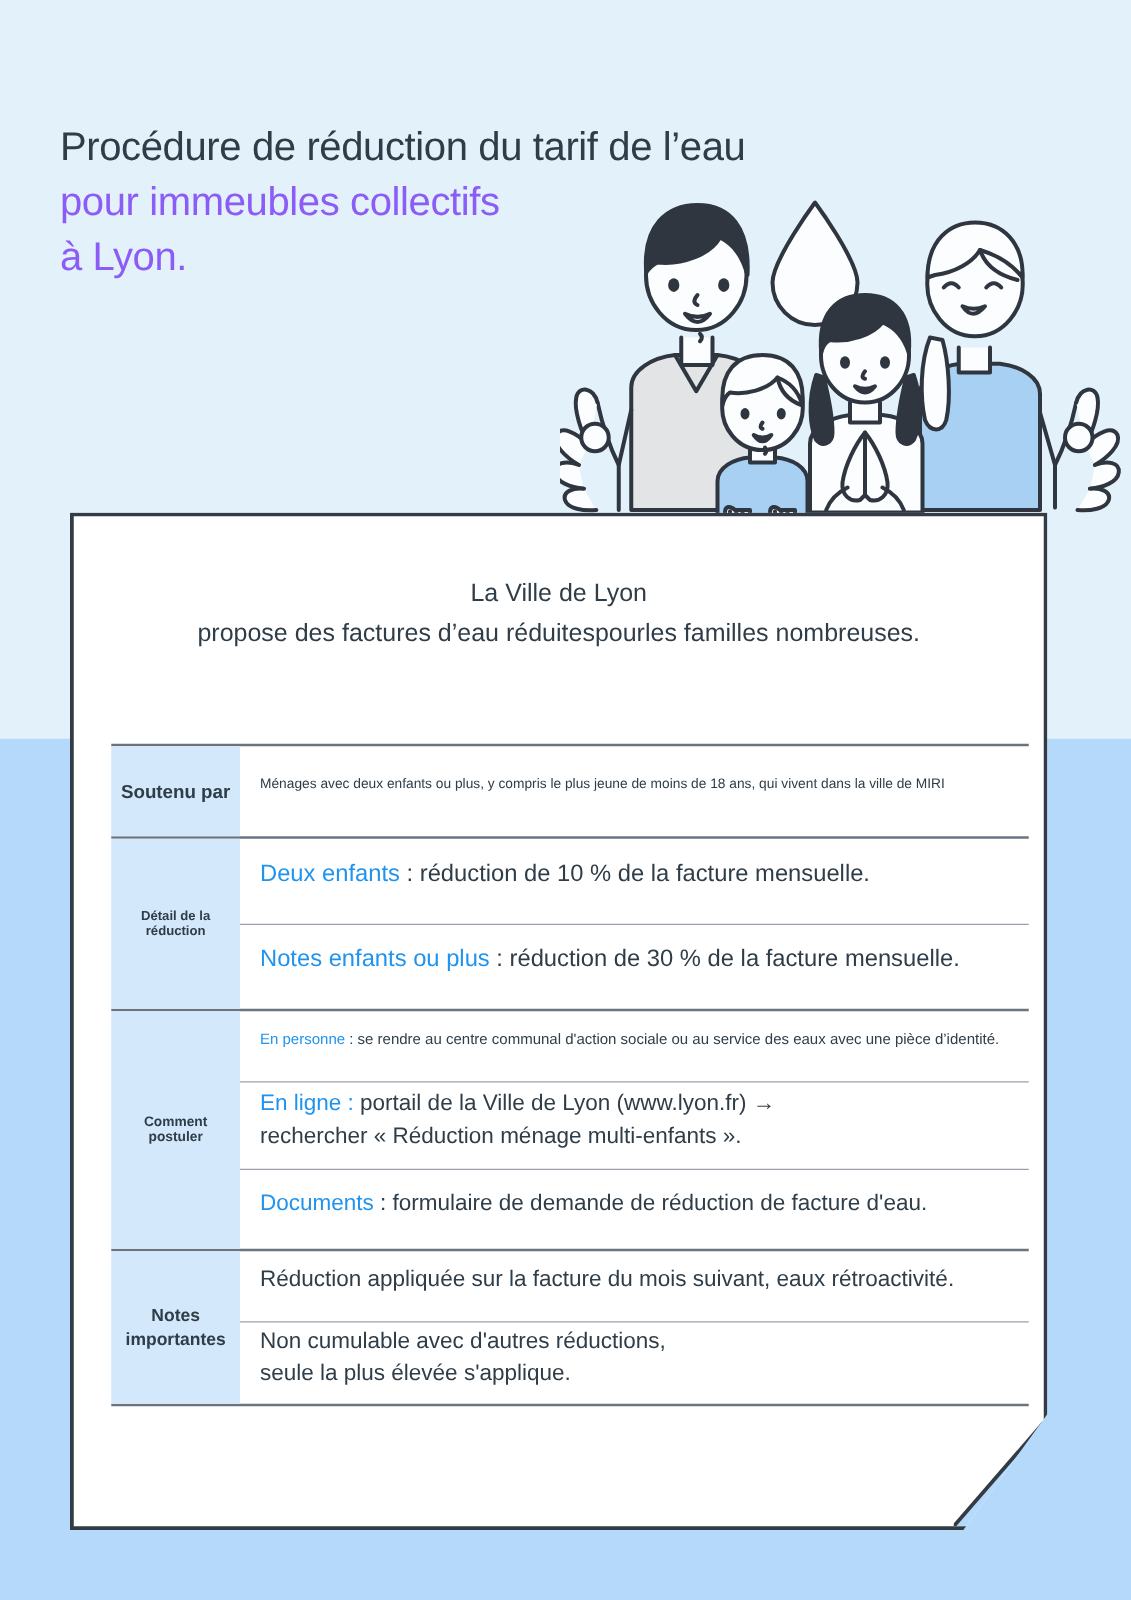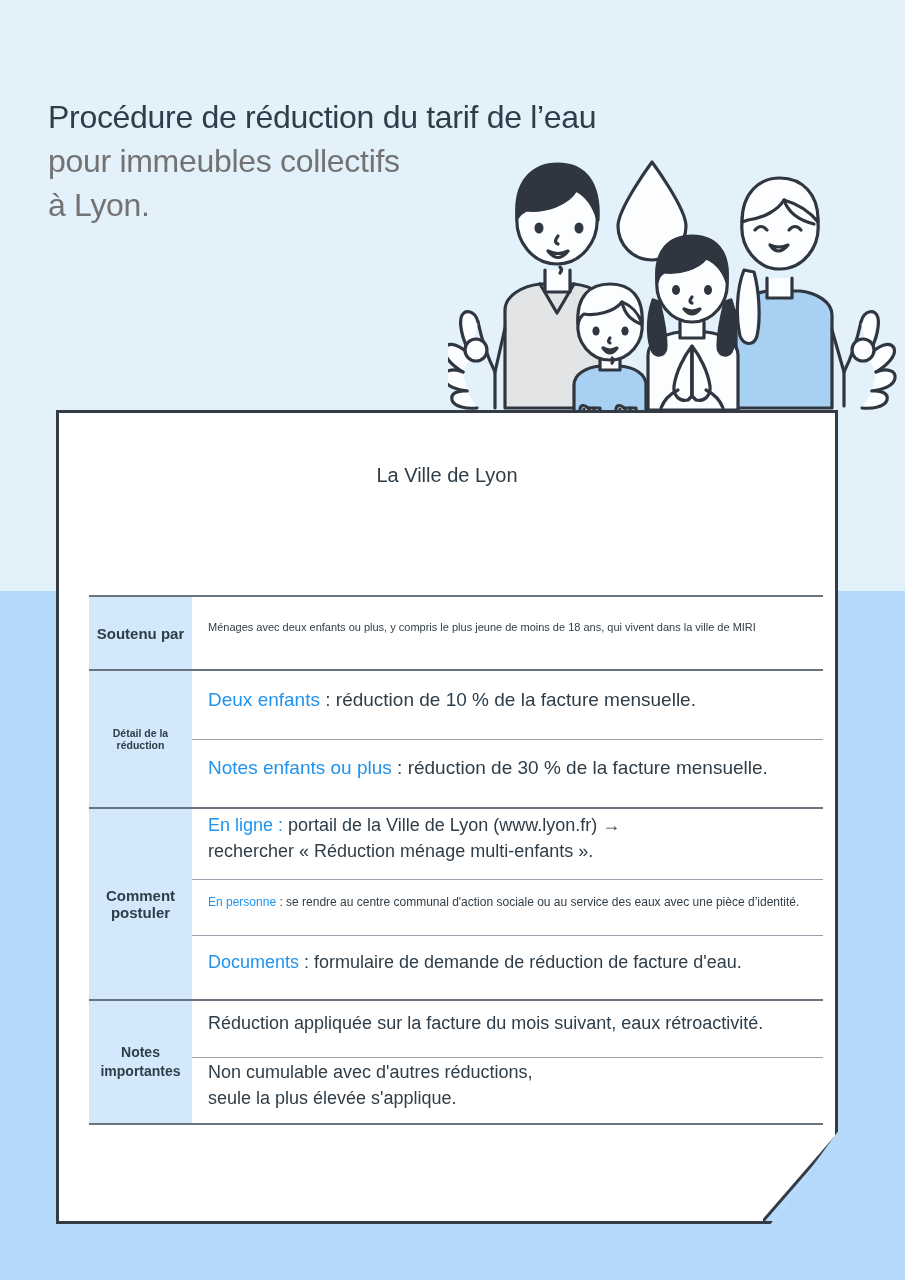--- a/index.html
+++ b/index.html
@@ -13,21 +13,21 @@
   #bg-top{position:absolute;left:0;top:0;width:905px;height:591px;background:#e3f1fb;}
   #bg-bottom{position:absolute;left:0;top:591px;width:905px;height:689px;background:#b5d9fb;}
 
   
   #header{position:absolute;left:48px;top:95px;width:680px;z-index:5;}
   .title-line{
     font-size:32px;line-height:44px;letter-spacing:-0.3px;font-weight:400;
     white-space:nowrap;
   }
   .title-dark{color:#2f3d48;}
-  .title-blue{color:#737373;}
+  .title-blue{color:#8b5cf6;}
 
   
   #illustration{position:absolute;left:448px;top:150px;width:457px;height:275px;z-index:3;}
 
   
   #card{
     position:absolute;left:56px;top:410px;width:782px;height:814px;
     background:#ffffff;border:3px solid #333b44;box-sizing:border-box;z-index:6;
     clip-path:polygon(0 0, 100% 0, 100% 88.6%, 91.4% 100%, 0 100%);
   }
@@ -55,21 +55,21 @@
     display:flex;align-items:center;box-sizing:border-box;
     padding:6px 4px 18px 16px;border-top:1px solid #9aa3ad;
   }
   .row:first-child{border-top:none;}
   .row-text{color:#2f3d48;}
   .accent{color:#1f93ee;}
 
   
   .lab-lg{font-size:15px;font-weight:700;}
   .lab-sm{font-size:10.5px;font-weight:700;}
-  .lab-md{font-size:15px;font-weight:700;text-align:center;}
+  .lab-md{font-size:11px;font-weight:700;text-align:center;}
   .lab-2l{font-size:14px;font-weight:700;line-height:19px;}
 
   
   .t-xs{font-size:11px;line-height:17px;}
   .t-lg{font-size:19px;line-height:27px;}
   .t-md{font-size:18px;line-height:26px;}
   .t-sm{font-size:12px;line-height:18px;}
 
   
   .h-soutenu{height:72px;}
@@ -213,20 +213,21 @@
         <path d="M172 259 L172 268 M177 258 L177 268 M182 258 L182 268"></path>
       </g>
     </g>
   </svg>
 </div>
 
 <div id="card">
 
   <div id="card-heading">
     <div>La Ville de Lyon</div>
+    <div>propose des factures d’eau réduitespourles familles nombreuses.</div>
   </div>
 
   <div id="table">
 
     <div class="grp">
       <div class="grp-label">
         <span class="lab-lg">Soutenu par</span>
       </div>
       <div class="grp-rows">
         <div class="row h-soutenu">
@@ -251,29 +252,29 @@
           </span>
         </div>
       </div>
     </div>
 
     <div class="grp">
       <div class="grp-label">
         <span class="lab-md">Comment postuler</span>
       </div>
       <div class="grp-rows">
+        <div class="row h-person">
+          <span class="t-sm">
+            <span class="accent">En personne</span><span class="row-text"> : se rendre au centre communal d'action sociale ou au service des eaux avec une pièce d’identité.</span>
+          </span>
+        </div>
         <div class="row h-enligne">
           <span class="t-md">
             <span class="accent">En ligne :</span><span class="row-text">  portail de la Ville de Lyon (www.lyon.fr) →</span><br>
             <span class="row-text">rechercher « Réduction ménage multi-enfants ».</span>
-          </span>
-        </div>
-        <div class="row h-person">
-          <span class="t-sm">
-            <span class="accent">En personne</span><span class="row-text"> : se rendre au centre communal d'action sociale ou au service des eaux avec une pièce d’identité.</span>
           </span>
         </div>
         <div class="row h-doc">
           <span class="t-md">
             <span class="accent">Documents</span><span class="row-text"> : formulaire de demande de réduction de facture d'eau.</span>
           </span>
         </div>
       </div>
     </div>
 

